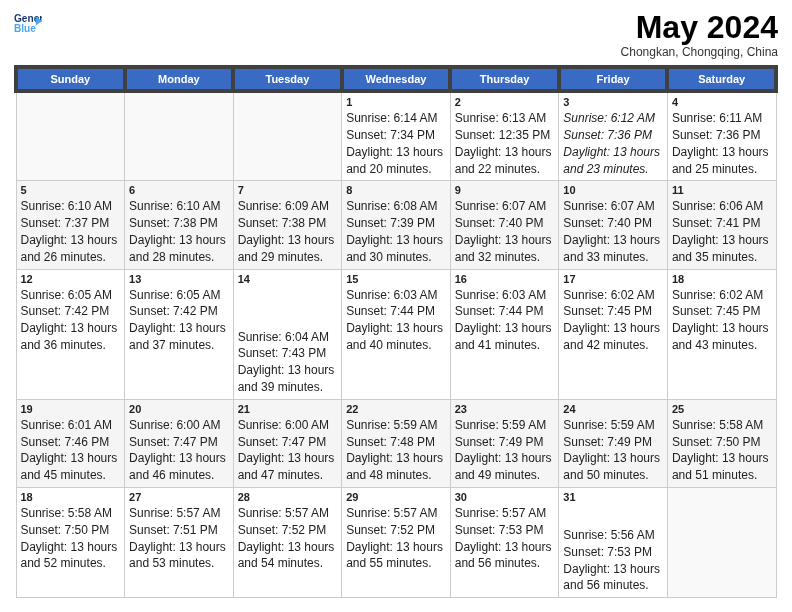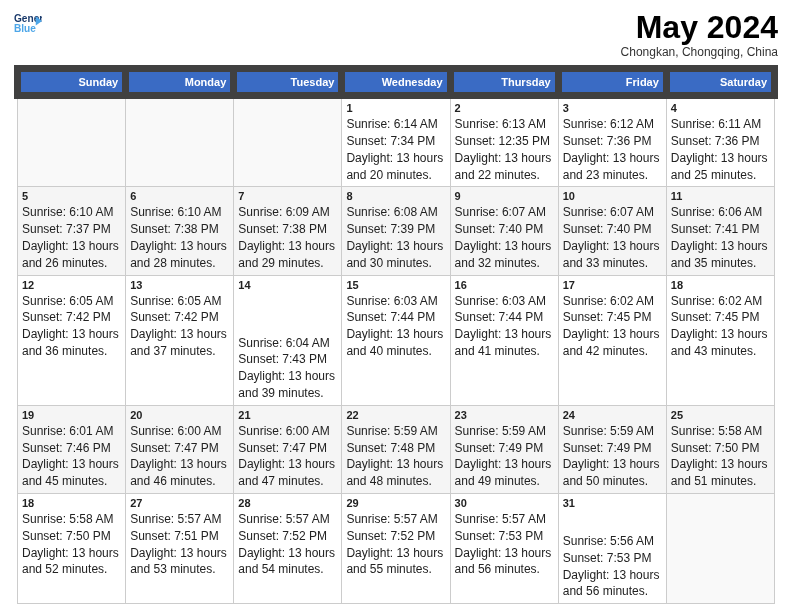--- a/index.html
+++ b/index.html
@@ -48,22 +48,22 @@
       width: 100%;
       border-collapse: collapse;
       border: 1px solid #ccc;
     }
     .calendar th {
       background: #3a6bc4;
       color: #fff;
       font-size: 11px;
       font-weight: bold;
       padding: 4px 4px;
-      text-align: right;
-      border: 7px solid #404040;
+      text-align: center;
+      border: 4px solid #404040;
     }
     .calendar td {
       width: calc(100% / 7);
       vertical-align: top;
       padding: 3px 4px;
       border: 1px solid #ccc;
       font-size: 9px;
       color: #222;
       background: #fff;
       min-height: 80px;
@@ -131,21 +131,21 @@
           </td>
           <td>
             <span class="day-num">2</span>
             <div class="day-info" style="white-space: pre-line;">Sunrise: 6:13 AM
 Sunset: 12:35 PM
 Daylight: 13 hours
 and 22 minutes.</div>
           </td>
           <td>
             <span class="day-num">3</span>
-            <div class="day-info" style="white-space: pre-line;">Sunrise: 6:12 AM
+            <div class="day-info" style="white-space: pre-line; font-style: italic;">Sunrise: 6:12 AM
 Sunset: 7:36 PM
 Daylight: 13 hours
 and 23 minutes.</div>
           </td>
           <td>
             <span class="day-num">4</span>
             <div class="day-info" style="white-space: pre-line;">Sunrise: 6:11 AM
 Sunset: 7:36 PM
 Daylight: 13 hours
 and 25 minutes.</div>

